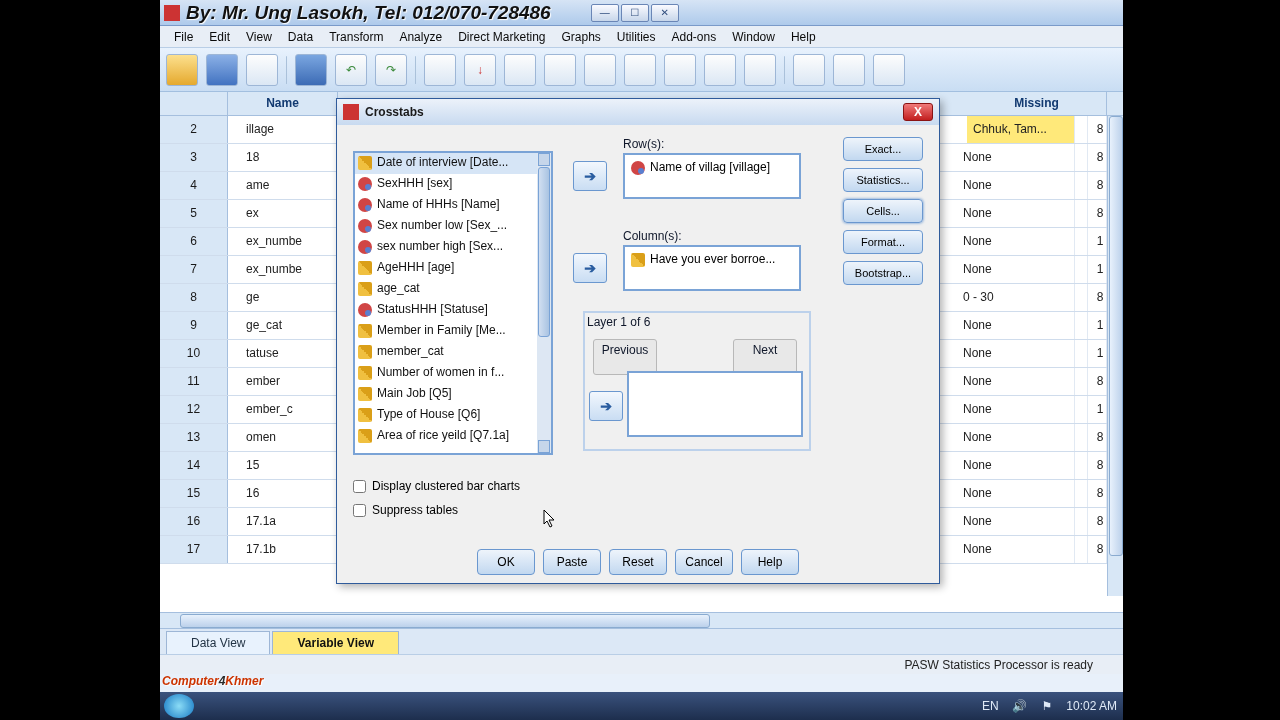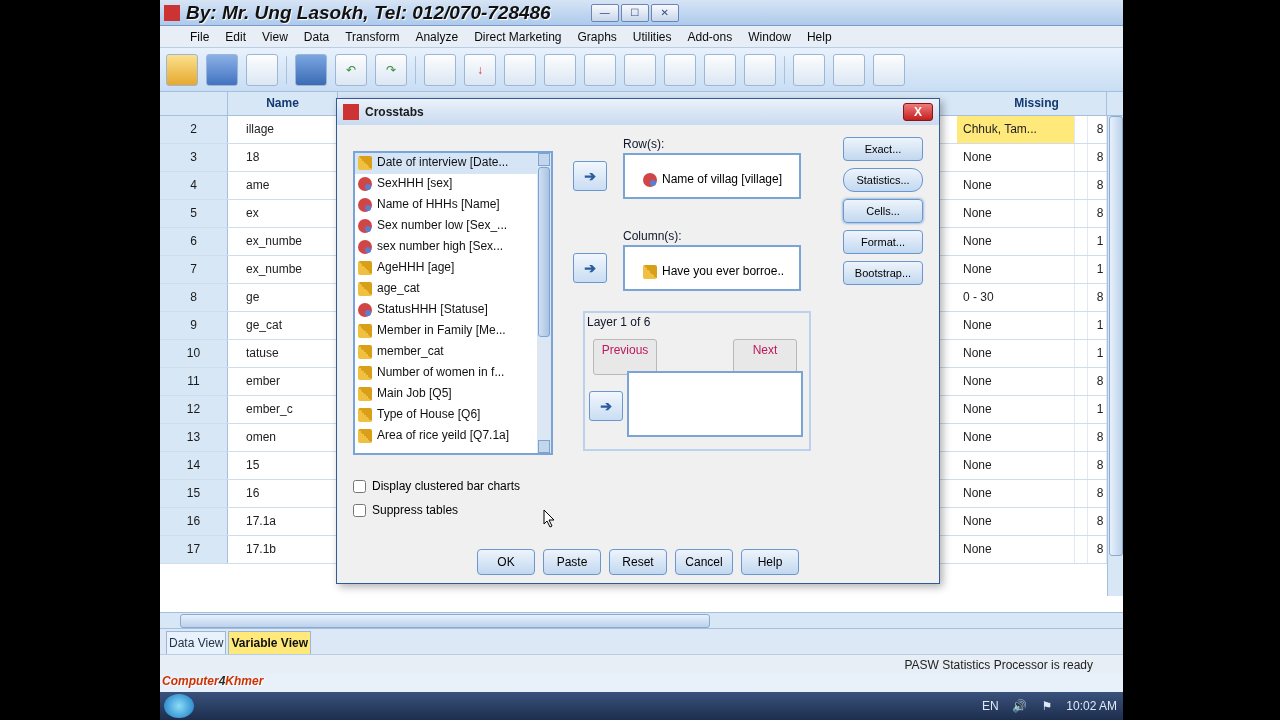--- a/index.html
+++ b/index.html
@@ -4,42 +4,42 @@
 <style>
 * { margin:0; padding:0; box-sizing:border-box; font-family:Tahoma,Arial,sans-serif; font-size:12px; }
 body { width:1280px; height:720px; background:#000; overflow:hidden; position:relative; }
 .screen { position:absolute; left:160px; top:0; width:963px; height:720px; background:#e8f0fa; }
 .titlebar { height:26px; background:linear-gradient(#d6e4f5,#aecaeb); display:flex; align-items:center; padding:0 4px; border-bottom:1px solid #7a9ac9; }
 .titlebar .icon { width:16px; height:16px; background:#c33; margin-right:6px; display:inline-block; }
 .titlebar .title { flex:1; color:#1a3a6e; font-weight:bold; font-size:12px; }
 .titlebar .author { color:#111; font-weight:900; font-size:19px; font-style:italic; text-shadow:1px 1px 1px #fff; padding-right:40px;}
 .titlebar .winbtns { display:flex; gap:2px; }
 .titlebar .winbtn { width:28px; height:18px; background:linear-gradient(#fafaff,#c7d6ea); border:1px solid #6a86b6; border-radius:2px; display:flex; align-items:center; justify-content:center; font-size:10px; color:#324f7e; }
-.menubar { height:22px; background:#e8eef6; border-bottom:1px solid #b9cee6; display:flex; align-items:center; padding:0 22px; }
+.menubar { height:22px; background:#e8eef6; border-bottom:1px solid #b9cee6; display:flex; align-items:center; padding:0 6px; }
 .menubar span { padding:3px 8px; color:#0a0a0a; cursor:default; }
 .toolbar { height:44px; background:linear-gradient(#e8f2fd,#c9ddf3); border-bottom:1px solid #a2bfdf; display:flex; align-items:center; padding:0 6px; gap:8px; }
 .toolbar .tbtn { width:32px; height:32px; background:linear-gradient(#fdfdfd,#dbe7f4); border:1px solid #9db6d6; border-radius:3px; display:flex; align-items:center; justify-content:center; }
 .toolbar .tbtn.divider { width:1px; background:#aac1da; border:none; height:28px; }
 .workspace { position:relative; height:520px; background:#f0f4fa; }
 .grid { position:absolute; left:0; right:0; top:0; bottom:0; background:#fff; }
 .grid-header { height:24px; background:#d8e7f6; border-bottom:1px solid #a5bfde; display:flex; }
 .grid-header .rowh { width:68px; border-right:1px solid #a5bfde; }
 .grid-header .colh { width:110px; border-right:1px solid #a5bfde; text-align:center; line-height:22px; font-weight:bold; color:#123a71; }
 .grid-rows { }
 .grid-row { height:28px; display:flex; border-bottom:1px solid #cfdcec; }
 .grid-row .rowi { width:68px; background:#d8e7f6; border-right:1px solid #a5bfde; text-align:center; line-height:27px; color:#1a1a1a; }
 .grid-row .cell { width:110px; padding-left:6px; line-height:27px; border-right:1px solid #e1e9f3; color:#222; overflow:hidden; white-space:nowrap;margin-left:12px; }
 .grid-row .cell.hl { background:#ffe97a; }
 .grid-row .cell.num { width:20px; text-align:center; border-left:1px solid #e1e9f3;}
 .hscroll { position:absolute; bottom:0; left:0; right:12px; height:16px; background:#d8e7f6; border-top:1px solid #a5bfde; }
 .hscroll .thumb { position:absolute; left:20px; width:55%; height:14px; top:1px; background:linear-gradient(#e8f1fc,#bcd1eb); border:1px solid #8aabd0; border-radius:3px; }
 .vscroll { position:absolute; right:0; top:24px; bottom:16px; width:16px; background:#d8e7f6; border-left:1px solid #a5bfde;}
 .vscroll .thumb { position:absolute; top:0; left:1px; width:14px; height:440px; background:linear-gradient(90deg,#e8f1fc,#bcd1eb); border:1px solid #8aabd0; border-radius:3px;}
 .tabs { height:26px; background:#dce8f6; border-top:1px solid #a5bfde; display:flex; align-items:flex-end; margin-top:504px; padding-left:6px;}
-.tabs .tab { padding:4px 2px; border:1px solid #9db6d6; background:#e8f2fd; border-bottom:none; margin-right:2px; color:#234;}
+.tabs .tab { padding:4px 24px; border:1px solid #9db6d6; background:#e8f2fd; border-bottom:none; margin-right:2px; color:#234;}
 .tabs .tab.active { background:#ffe97a; font-weight:bold; color:#111;}
 .statusbar { height:20px; background:#e8eef6; border-top:1px solid #b9cee6; color:#222; display:flex; align-items:center; justify-content:flex-end; padding:0 30px;}
 .watermark { position:absolute; top:660px; left:2px; font-family:"Arial"; font-weight:900; font-style:italic; color:#c30; font-size:28px; text-shadow:1px 1px 1px #fff;}
 .watermark .k { color:#2a2a2a; }
 .taskbar { position:absolute; bottom:0; left:0; right:0; height:28px; background:linear-gradient(#3a527d,#1d2e4d); display:flex; align-items:center; color:#dfe9f6; padding:0 6px; justify-content:flex-end; gap:14px;}
 .taskbar .start { position:absolute; left:4px; top:2px; width:30px; height:24px; background:radial-gradient(circle,#8bdcf6,#1578c4); border-radius:50%; }
 .dialog { position:absolute; left:176px; top:6px; width:604px; height:486px; background:#f0f0f0; border:1px solid #2f5b9b; box-shadow:3px 3px 8px rgba(0,0,0,.3); }
 .dlg-title { height:26px; background:linear-gradient(#ecf2fa,#c8daf0); display:flex; align-items:center; padding:0 6px; }
 .dlg-title .ic { width:16px;height:16px;background:#c33;margin-right:6px;}
 .dlg-title .txt { flex:1; font-weight:bold; color:#1a1a1a;}
@@ -49,32 +49,32 @@
 .varlist .item { height:21px; padding:2px 4px 2px 22px; position:relative; white-space:nowrap; overflow:hidden; color:#111;}
 .varlist .item.sel { background:#d6e5f6;}
 .varlist .ic { position:absolute; left:3px; top:3px; width:14px; height:14px; }
 .ic.ruler { background:linear-gradient(45deg,#f0c040 50%,#da9f18 50%); border-radius:2px;}
 .ic.nom { background:#d04545; border-radius:50%;}
 .ic.nom::before{content:"";position:absolute;width:6px;height:6px;background:#5a7fd0;border-radius:50%;left:7px;top:7px;}
 .varlist .sbar { position:absolute; right:0; top:0; bottom:0; width:14px; background:#dde7f3;}
 .varlist .sbar .sth { position:absolute; left:1px; right:1px; top:14px; height:170px; background:linear-gradient(90deg,#d1dff1,#a9c3e2); border:1px solid #7aa3d6; border-radius:3px;}
 .varlist .sbar .sbtn { position:absolute; left:1px; right:1px; height:13px; background:#c6d6ea; border:1px solid #7aa3d6;}
 .movebtn { position:absolute; width:34px; height:30px; background:linear-gradient(#f2f7fd,#c9ddf3); border:1px solid #6a97cf; border-radius:3px; display:flex; align-items:center; justify-content:center; color:#2a5da0; font-weight:bold; font-size:14px;}
-.field { position:absolute; border:2px solid #7aa3d6; background:#fff; padding:15px;}
+.field { position:absolute; border:2px solid #7aa3d6; background:#fff; padding:3px;}
 .field .fitem { padding:2px 2px 2px 22px; position:relative; white-space:nowrap; overflow:hidden;}
 .lbl { position:absolute; color:#0f172a;}
 .sidebtn { position:absolute; right:16px; width:80px; height:24px; background:linear-gradient(#eef4fb,#c2d8f0); border:1px solid #6a97cf; border-radius:4px; text-align:center; line-height:22px; color:#000; font-size:11px;}
 .sidebtn.hl { box-shadow:0 0 3px #4e86cc; }
 .chk { position:absolute; display:flex; align-items:center; gap:6px;}
 .chk input { width:13px; height:13px;}
 .btnrow { position:absolute; bottom:10px; left:0; right:0; display:flex; justify-content:center; gap:8px;}
 .btnrow button { min-width:58px; height:26px; background:linear-gradient(#eef4fb,#c2d8f0); border:1px solid #6a97cf; border-radius:4px; color:#000; font-size:12px;}
 .cursor { position:absolute; width:14px; height:20px; }
 .layerbox { position:absolute; border:2px solid #bcd1eb; }
-.layerbtn { position:absolute; width:64px; height:36px; background:#e8e8e8; border:1px solid #b8b8b8; border-radius:3px; text-align:center; line-height:20px; color:#be185d;}
+.layerbtn { position:absolute; width:64px; height:36px; background:#e8e8e8; border:1px solid #b8b8b8; border-radius:3px; text-align:center; line-height:20px; color:#0f172a;}
 </style>
 </head>
 <body>
 
 <div class="screen">
   <div class="titlebar">
     <span class="icon"></span>
     <span class="author">By: Mr. Ung Lasokh, Tel: 012/070-728486</span>
     <div class="winbtns">
       <div class="winbtn">—</div>
@@ -126,21 +126,21 @@
         <div class="colh">Name</div>
         <div style="flex:1"></div>
         <div class="colh" style="width:140px">Missing</div>
         <div style="width:16px"></div>
       </div>
       <div class="grid-rows" id="grid-rows">
           <div class="grid-row">
             <div class="rowi">2</div>
   <div class="cell">illage</div>
   <div style="flex:1"></div>
-  <div class="cell hl" style="width:118px">Chhuk, Tam...</div>
+  <div class="cell hl" style="width:108px">Chhuk, Tam...</div>
   <div class="cell num">8</div>
   <div style="width:16px"></div>
           </div>
           <div class="grid-row">
             <div class="rowi">3</div>
   <div class="cell">18</div>
   <div style="flex:1"></div>
   <div class="cell" style="width:118px">None</div>
   <div class="cell num">8</div>
   <div style="width:16px"></div>
@@ -306,21 +306,21 @@
 
         <div class="layerbox" style="left:246px;top:186px;width:228px;height:140px"></div>
         <div class="lbl" style="left:250px;top:190px">Layer 1 of 6</div>
         <div class="layerbtn" style="left:256px;top:214px">Previous</div>
         <div class="layerbtn" style="left:396px;top:214px">Next</div>
         <div class="field" style="left:290px;top:246px;width:176px;height:66px"></div>
         <div class="movebtn" style="left:252px;top:266px">➔</div>
 
         <div id="sidebtns">
             <div class="sidebtn" style="top: 12px;">Exact...</div>
-            <div class="sidebtn" style="top: 43px; border-radius: 11px;">Statistics...</div>
+            <div class="sidebtn" style="top: 43px;">Statistics...</div>
             <div class="sidebtn hl" style="top: 74px;">Cells...</div>
             <div class="sidebtn" style="top: 105px;">Format...</div>
             <div class="sidebtn" style="top: 136px;">Bootstrap...</div>
           </div>
 
         <div class="chk" style="left:16px;top:354px">
           <input type="checkbox" style="">
             <span>Display clustered bar charts</span>
         </div>
         <div class="chk" style="left:16px;top:378px">

